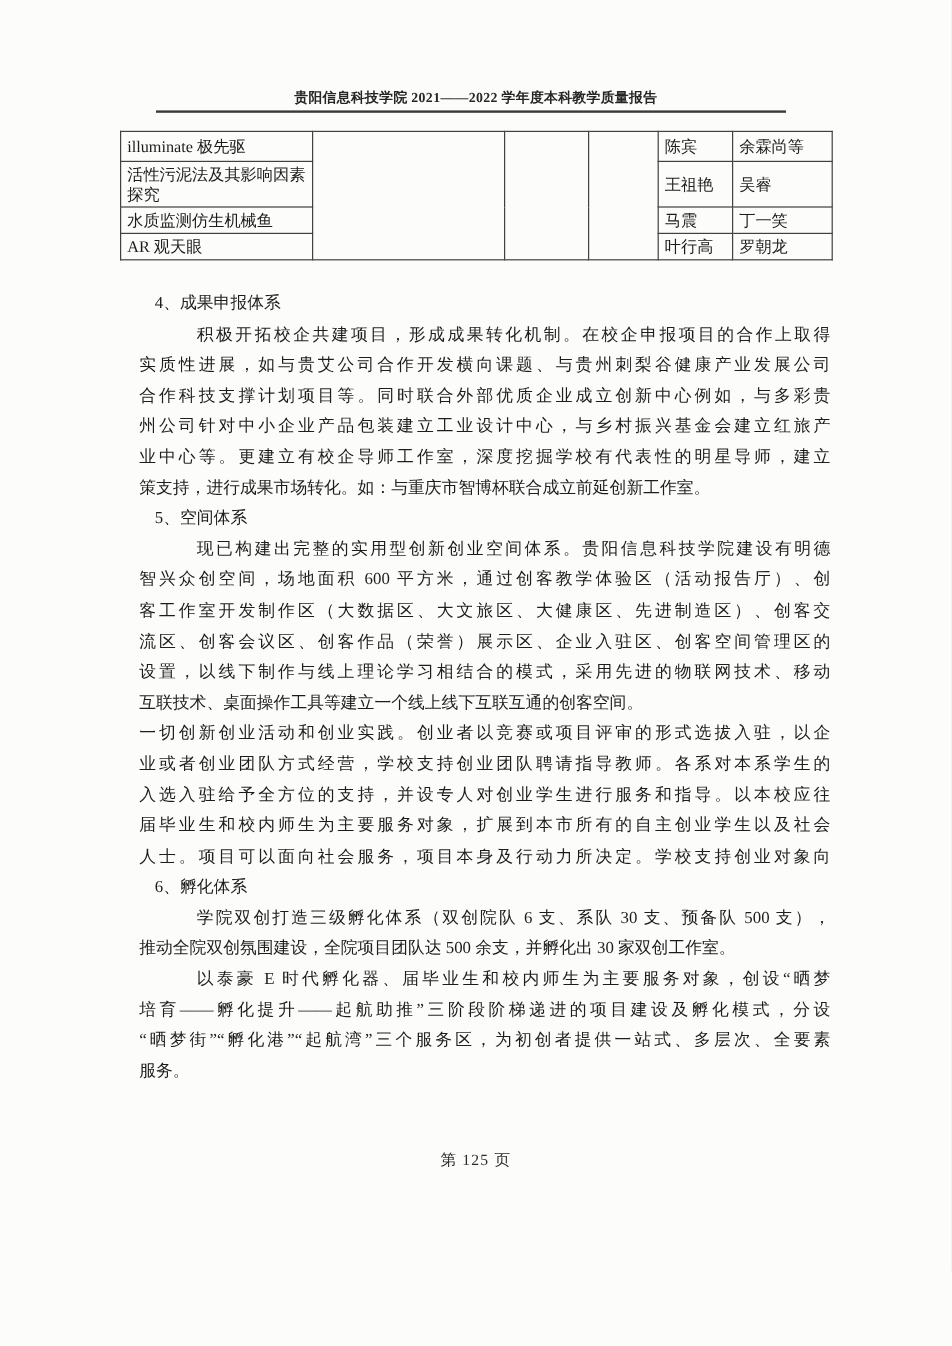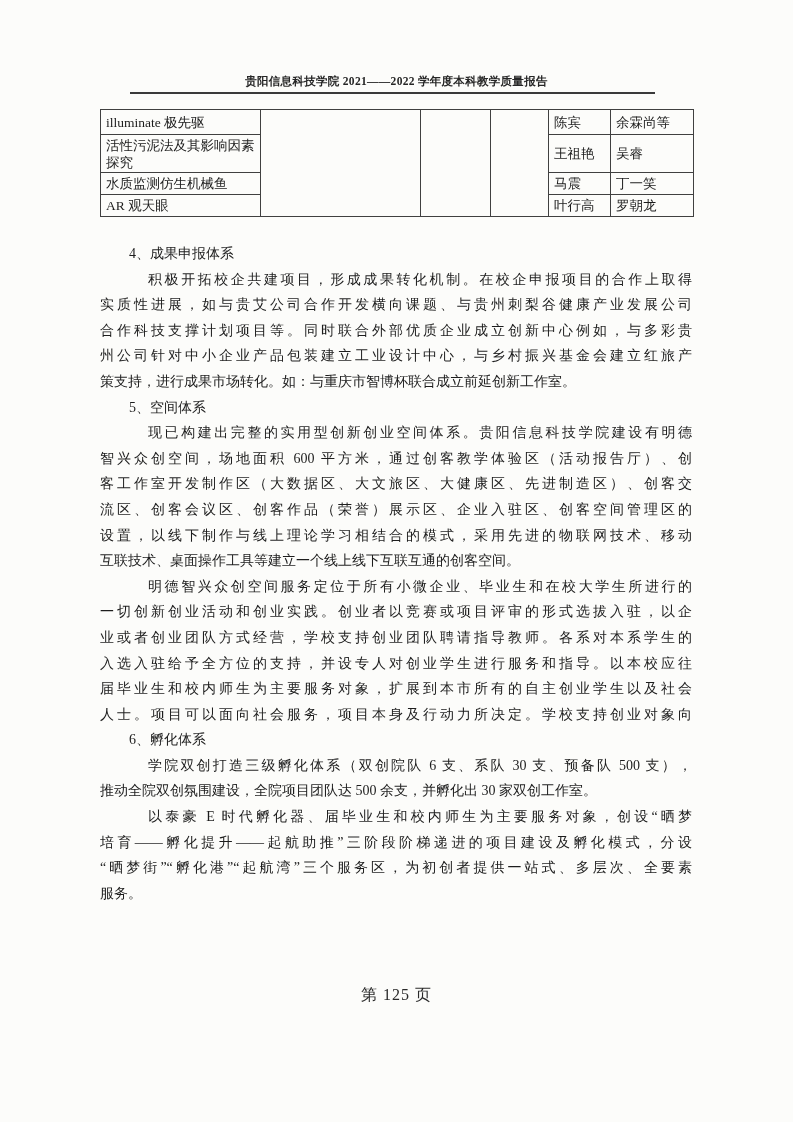--- a/index.html
+++ b/index.html
@@ -39,33 +39,34 @@
   }
   
   .bodytxt{
     position:absolute;top:241px;left:100px;width:592px;
     font-size:14px;color:#1d1d1d;
   }
   .body-line{
     height:25.6px;line-height:25.6px;
     text-align:justify;text-align-last:justify;
     white-space:nowrap;
+    margin-left:16px;
   }
   .body-line.p-last{text-align-last:left;}
   .body-line.indent{text-indent:48px;}
   .sec-heading{
     height:25.6px;line-height:25.6px;
     padding-left:29px;
     text-align:left;text-align-last:left;
     white-space:nowrap;
   }
   
   .ftr{
-    position:absolute;top:985px;left:0;width:100%;
-    text-align:center;font-size:16px;color:#2a2a2a;
+    position:absolute;top:958px;left:0;width:100%;
+    text-align:center;font-size:13px;color:#2a2a2a;
     letter-spacing:1px;
   }
 </style>
 </head>
 <body>
 
 <div class="page">
 
   <div class="hdr">贵阳信息科技学院 2021——2022 学年度本科教学质量报告</div>
   <div class="hdr-rule"></div>
@@ -105,29 +106,29 @@
       </tr>
     </tbody>
   </table>
 
   <div class="bodytxt" id="body-text">
       <div class="sec-heading">4、成果申报体系</div>
       <div class="body-line indent">积极开拓校企共建项目，形成成果转化机制。在校企申报项目的合作上取得</div>
       <div class="body-line">实质性进展，如与贵艾公司合作开发横向课题、与贵州刺梨谷健康产业发展公司</div>
       <div class="body-line">合作科技支撑计划项目等。同时联合外部优质企业成立创新中心例如，与多彩贵</div>
       <div class="body-line">州公司针对中小企业产品包装建立工业设计中心，与乡村振兴基金会建立红旅产</div>
+      <div class="body-line">业中心等。更建立有校企导师工作室，深度挖掘学校有代表性的明星导师，建立</div>
       <div class="body-line p-last">策支持，进行成果市场转化。如：与重庆市智博杯联合成立前延创新工作室。</div>
       <div class="sec-heading">5、空间体系</div>
       <div class="body-line indent">现已构建出完整的实用型创新创业空间体系。贵阳信息科技学院建设有明德</div>
       <div class="body-line">智兴众创空间，场地面积 600 平方米，通过创客教学体验区（活动报告厅）、创</div>
       <div class="body-line">客工作室开发制作区（大数据区、大文旅区、大健康区、先进制造区）、创客交</div>
       <div class="body-line">流区、创客会议区、创客作品（荣誉）展示区、企业入驻区、创客空间管理区的</div>
       <div class="body-line">设置，以线下制作与线上理论学习相结合的模式，采用先进的物联网技术、移动</div>
       <div class="body-line p-last">互联技术、桌面操作工具等建立一个线上线下互联互通的创客空间。</div>
-      <div class="body-line indent">明德智兴众创空间服务定位于所有小微企业、毕业生和在校大学生所进行的</div>
       <div class="body-line">一切创新创业活动和创业实践。创业者以竞赛或项目评审的形式选拔入驻，以企</div>
       <div class="body-line">业或者创业团队方式经营，学校支持创业团队聘请指导教师。各系对本系学生的</div>
       <div class="body-line">入选入驻给予全方位的支持，并设专人对创业学生进行服务和指导。以本校应往</div>
       <div class="body-line">届毕业生和校内师生为主要服务对象，扩展到本市所有的自主创业学生以及社会</div>
       <div class="body-line">人士。项目可以面向社会服务，项目本身及行动力所决定。学校支持创业对象向</div>
       <div class="sec-heading">6、孵化体系</div>
       <div class="body-line indent">学院双创打造三级孵化体系（双创院队 6 支、系队 30 支、预备队 500 支），</div>
       <div class="body-line p-last">推动全院双创氛围建设，全院项目团队达 500 余支，并孵化出 30 家双创工作室。</div>
       <div class="body-line indent">以泰豪 E 时代孵化器、届毕业生和校内师生为主要服务对象，创设“晒梦</div>
       <div class="body-line">培育——孵化提升——起航助推”三阶段阶梯递进的项目建设及孵化模式，分设</div>

